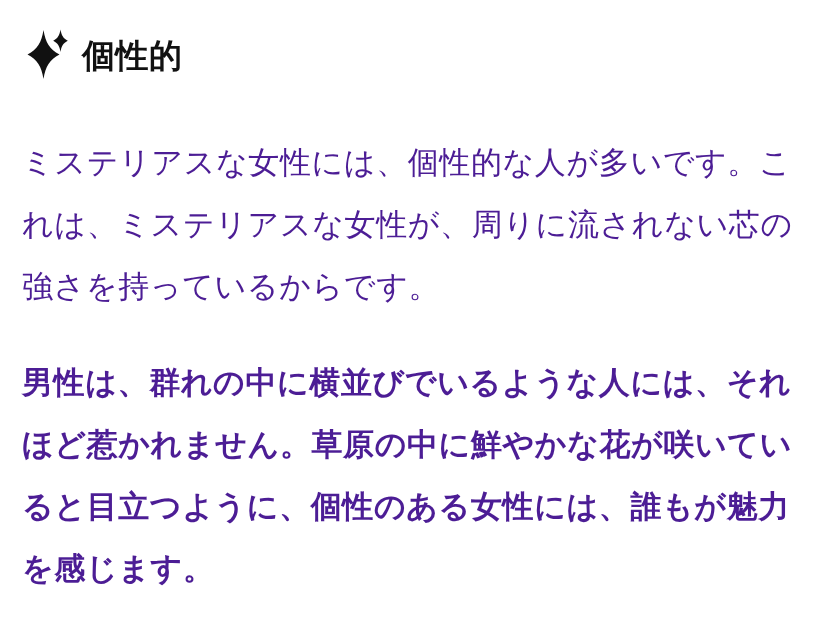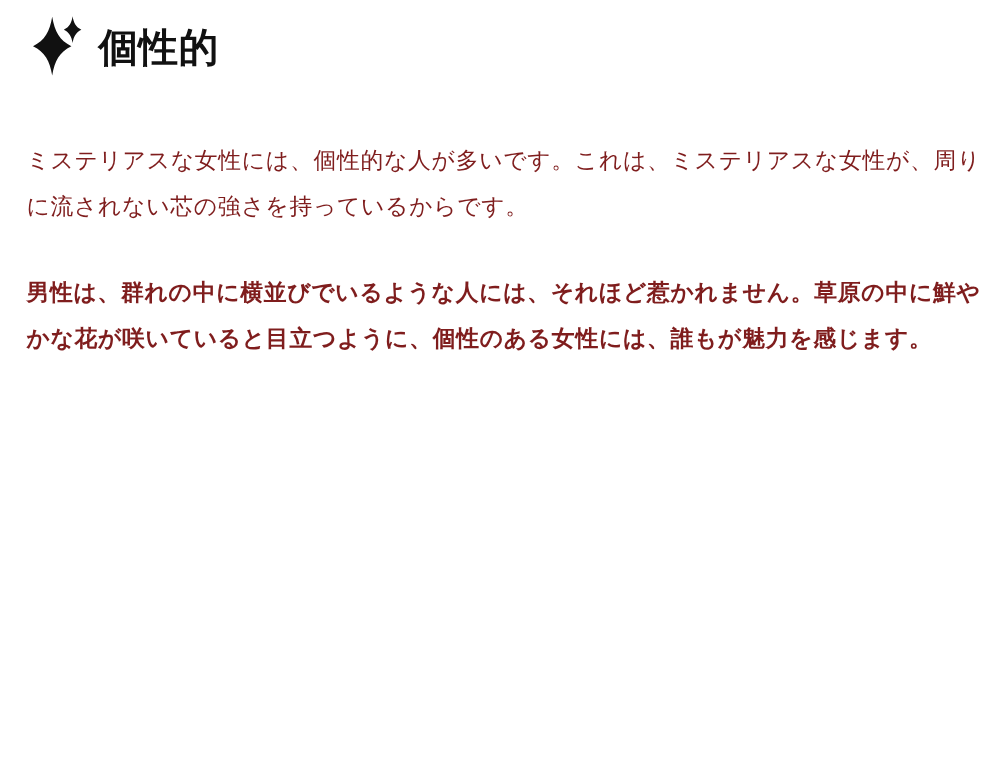--- a/index.html
+++ b/index.html
@@ -11,21 +11,21 @@
     width: 840px;
     height: 643px;
     font-family: "Liberation Sans", "DejaVu Sans", sans-serif;
     color: #1a1a1a;
     overflow: hidden;
   }
   .page {
     width: 840px;
     height: 643px;
     box-sizing: border-box;
-    padding: 10px 22px 0 22px;
+    padding: 26px 22px 0 22px;
     position: relative;
   }
   .heading-row {
     display: flex;
     align-items: center;
     gap: 12px;
     margin-top: 6px;
     margin-bottom: 0;
   }
   .sparkle-icon {
@@ -41,24 +41,24 @@
     font-weight: bold;
     letter-spacing: 0.5px;
     line-height: 1.2;
     color: #111111;
     margin: 0;
   }
   .body-block {
     margin-top: 52px;
   }
   .para {
-    font-size: 19px;
+    font-size: 31px;
     line-height: 2.0;
     letter-spacing: 0.6px;
-    color: #7f1d1d;
+    color: #4c1d95;
     margin: 0;
     text-align: left;
     white-space: pre-wrap;
   }
   .para + .para {
     margin-top: 34px;
     font-weight: bold;
   }
 </style>
 </head>

